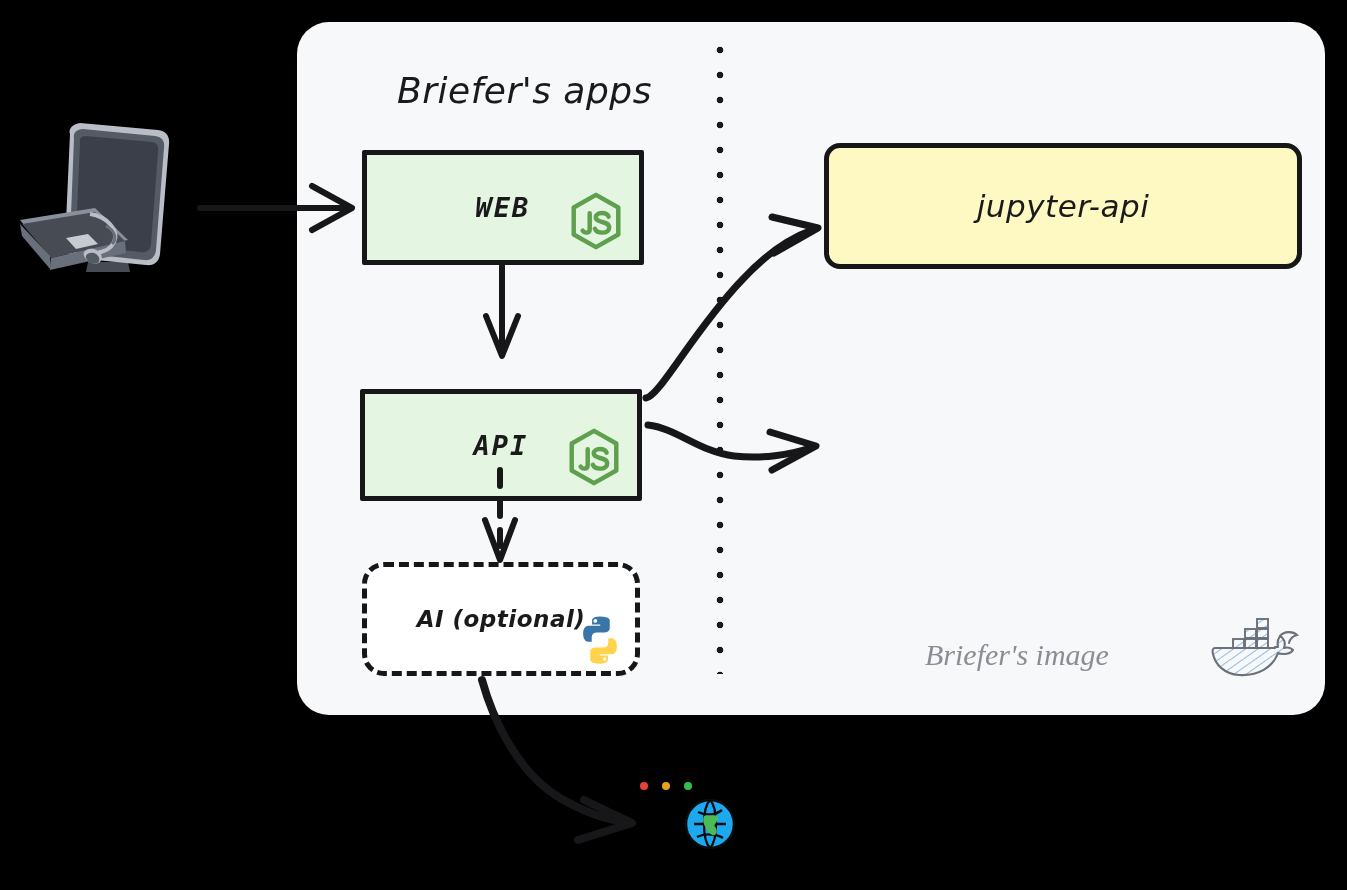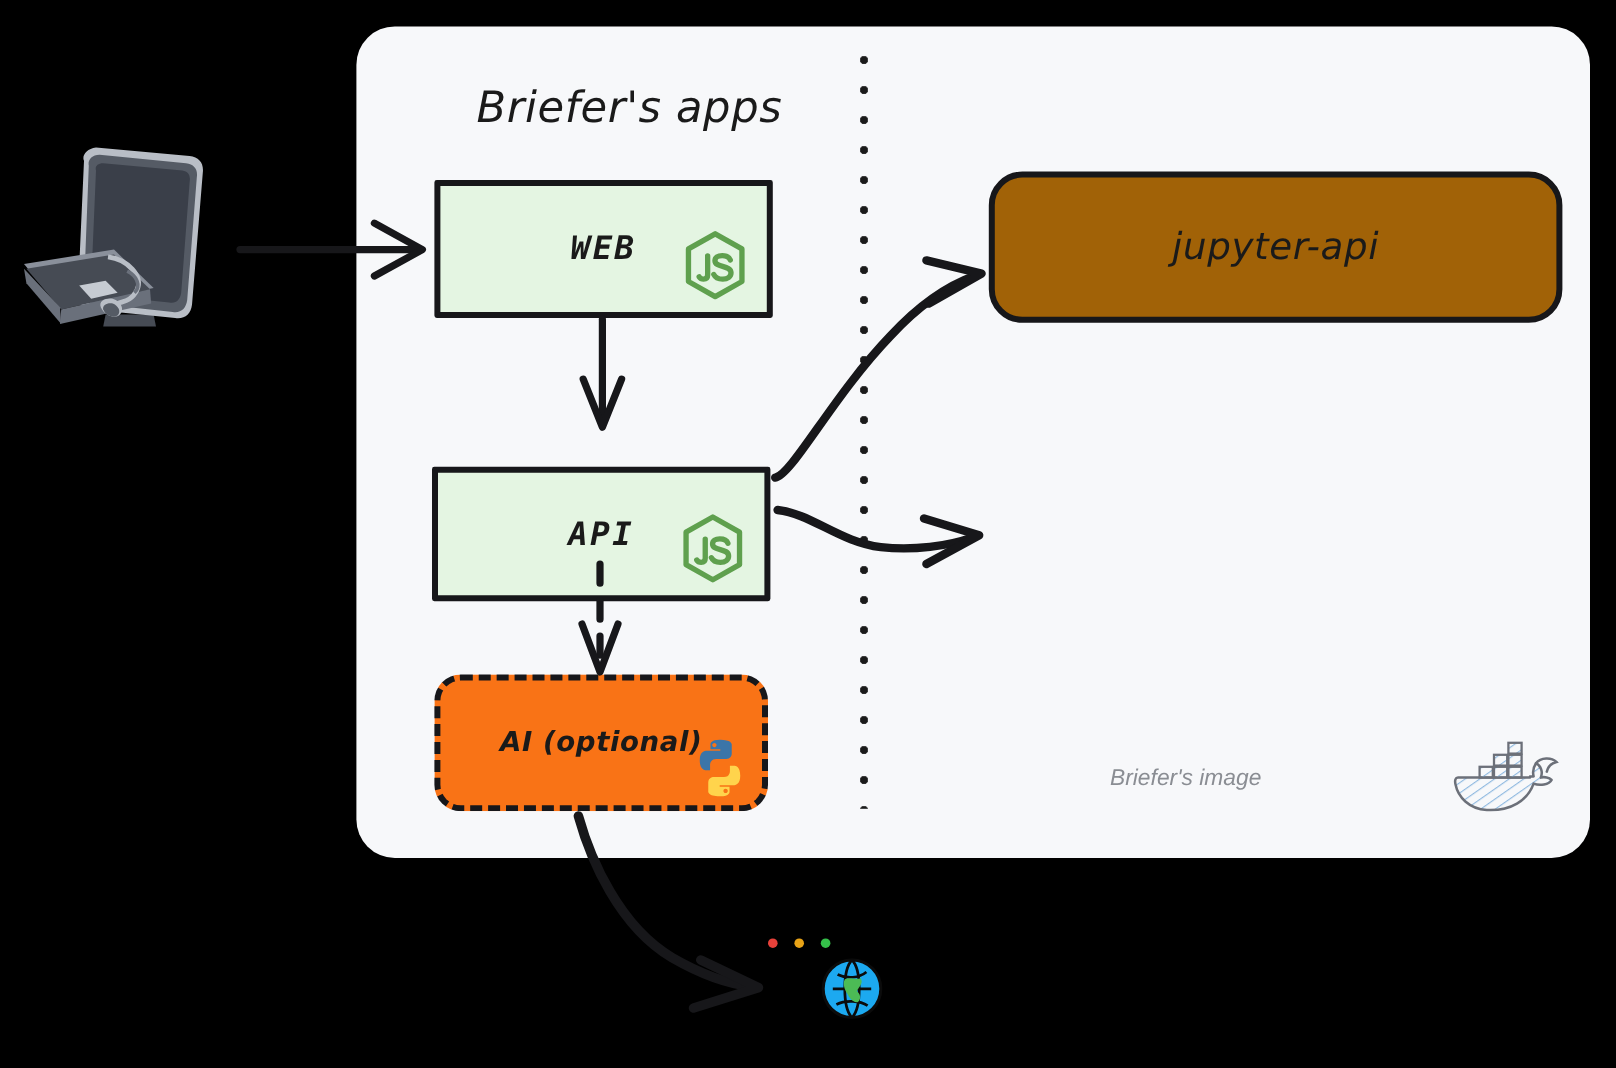--- a/index.html
+++ b/index.html
@@ -57,23 +57,23 @@
   
   .node {
     position: absolute;
     box-sizing: border-box;
     border: 5px solid #17171A;
     display: flex;
     align-items: center;
     justify-content: center;
   }
   .node-green  { background: #E4F5E2; border-radius: 2px; }
-  .node-yellow { background: #a16207; border-radius: 28px; justify-content: center; }
+  .node-yellow { background: #fef9c3; border-radius: 16px; justify-content: center; }
   .node-dashed {
-    background: #f97316;
+    background: #ffffff;
     border-radius: 22px;
     border: 5px dashed #17171A;
   }
   .node-label {
     color: #1A1A1A;
     font-family: "DejaVu Sans", sans-serif;
     font-style: italic;
     white-space: nowrap;
   }
   .lbl-mono { font-family: "DejaVu Sans Mono", monospace; font-size: 27px; letter-spacing: 2px; font-weight: 600;}
@@ -95,22 +95,22 @@
     height: 62px;
   }
   #node-ai .badge { right: 8px; bottom: 4px; width: 54px; height: 54px; }
 
   
   #image-caption {
     position: absolute;
     left: 925px;
     top: 638px;
     color: #8A8D93;
-    font-size: 19px;
-    font-family: Liberation Sans, sans-serif;
+    font-size: 30px;
+    font-family: Liberation Serif, serif;
     font-style: italic;
     white-space: nowrap;
   }
   #docker-logo { position: absolute; left: 1205px; top: 617px; width: 100px; height: 68px; }
 
   
   #computer { position: absolute; left: 10px; top: 112px; width: 180px; height: 190px; }
   #browser-label {
     position: absolute;
     left: 8px;

